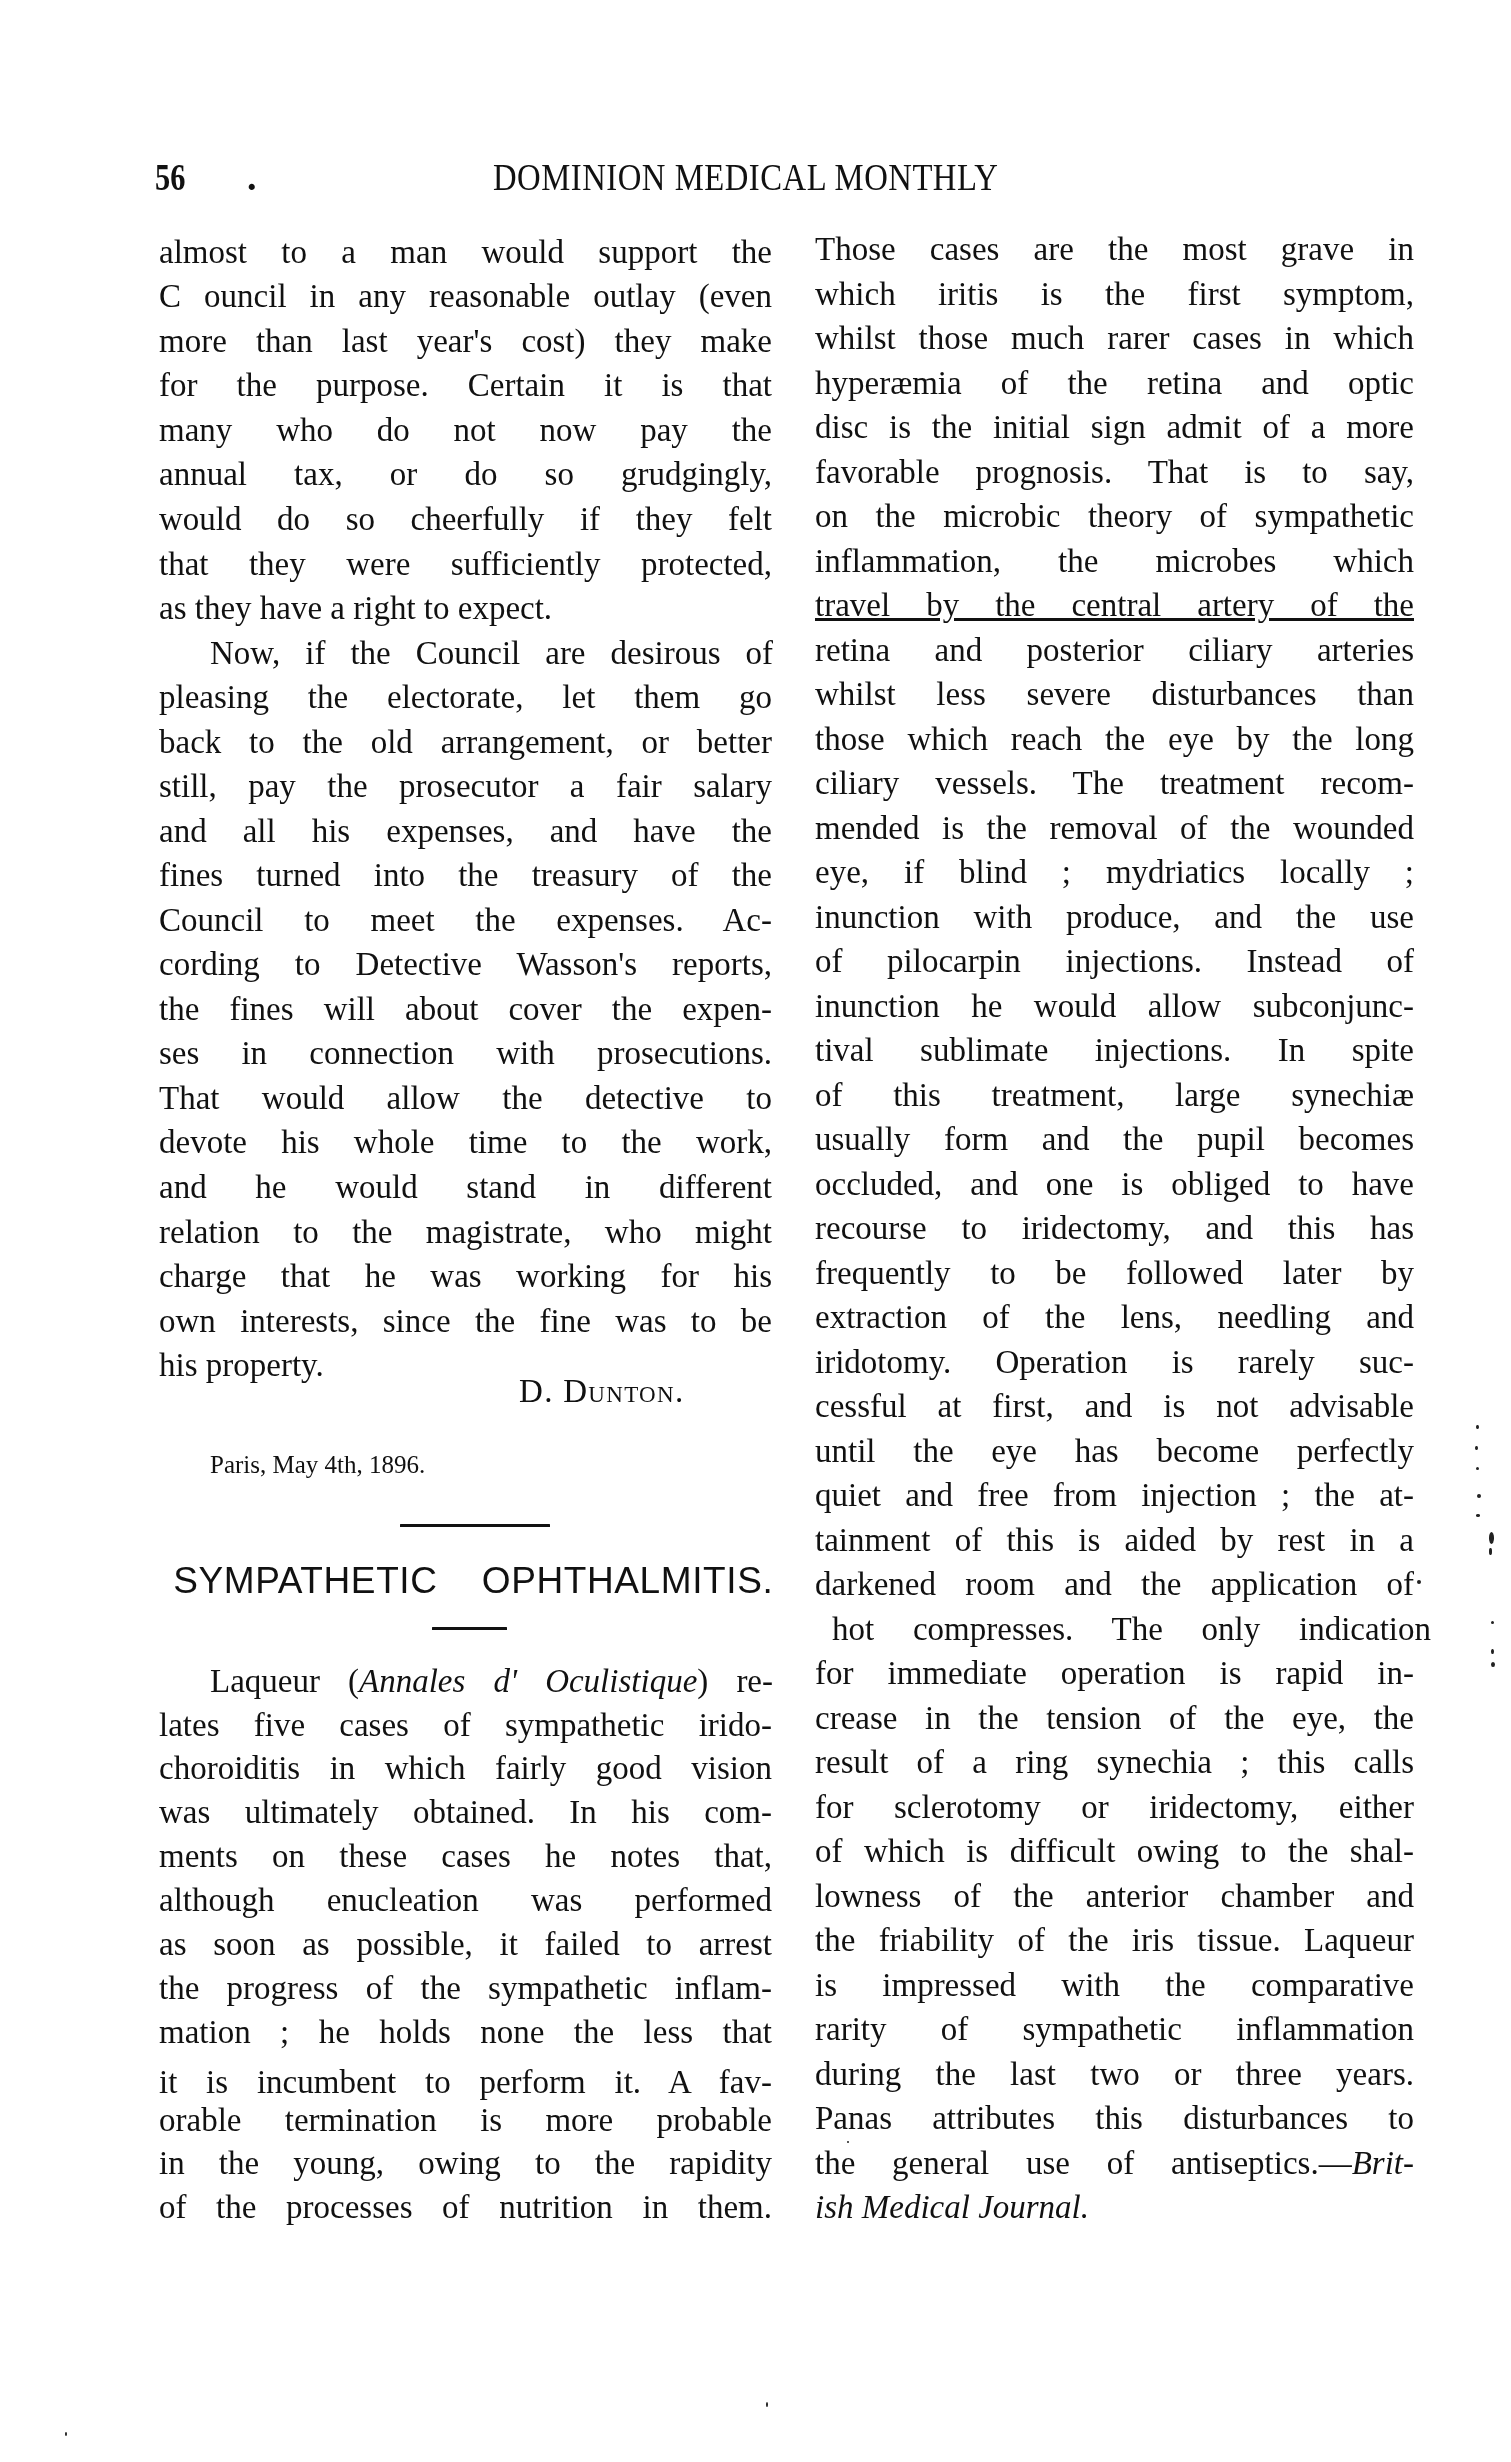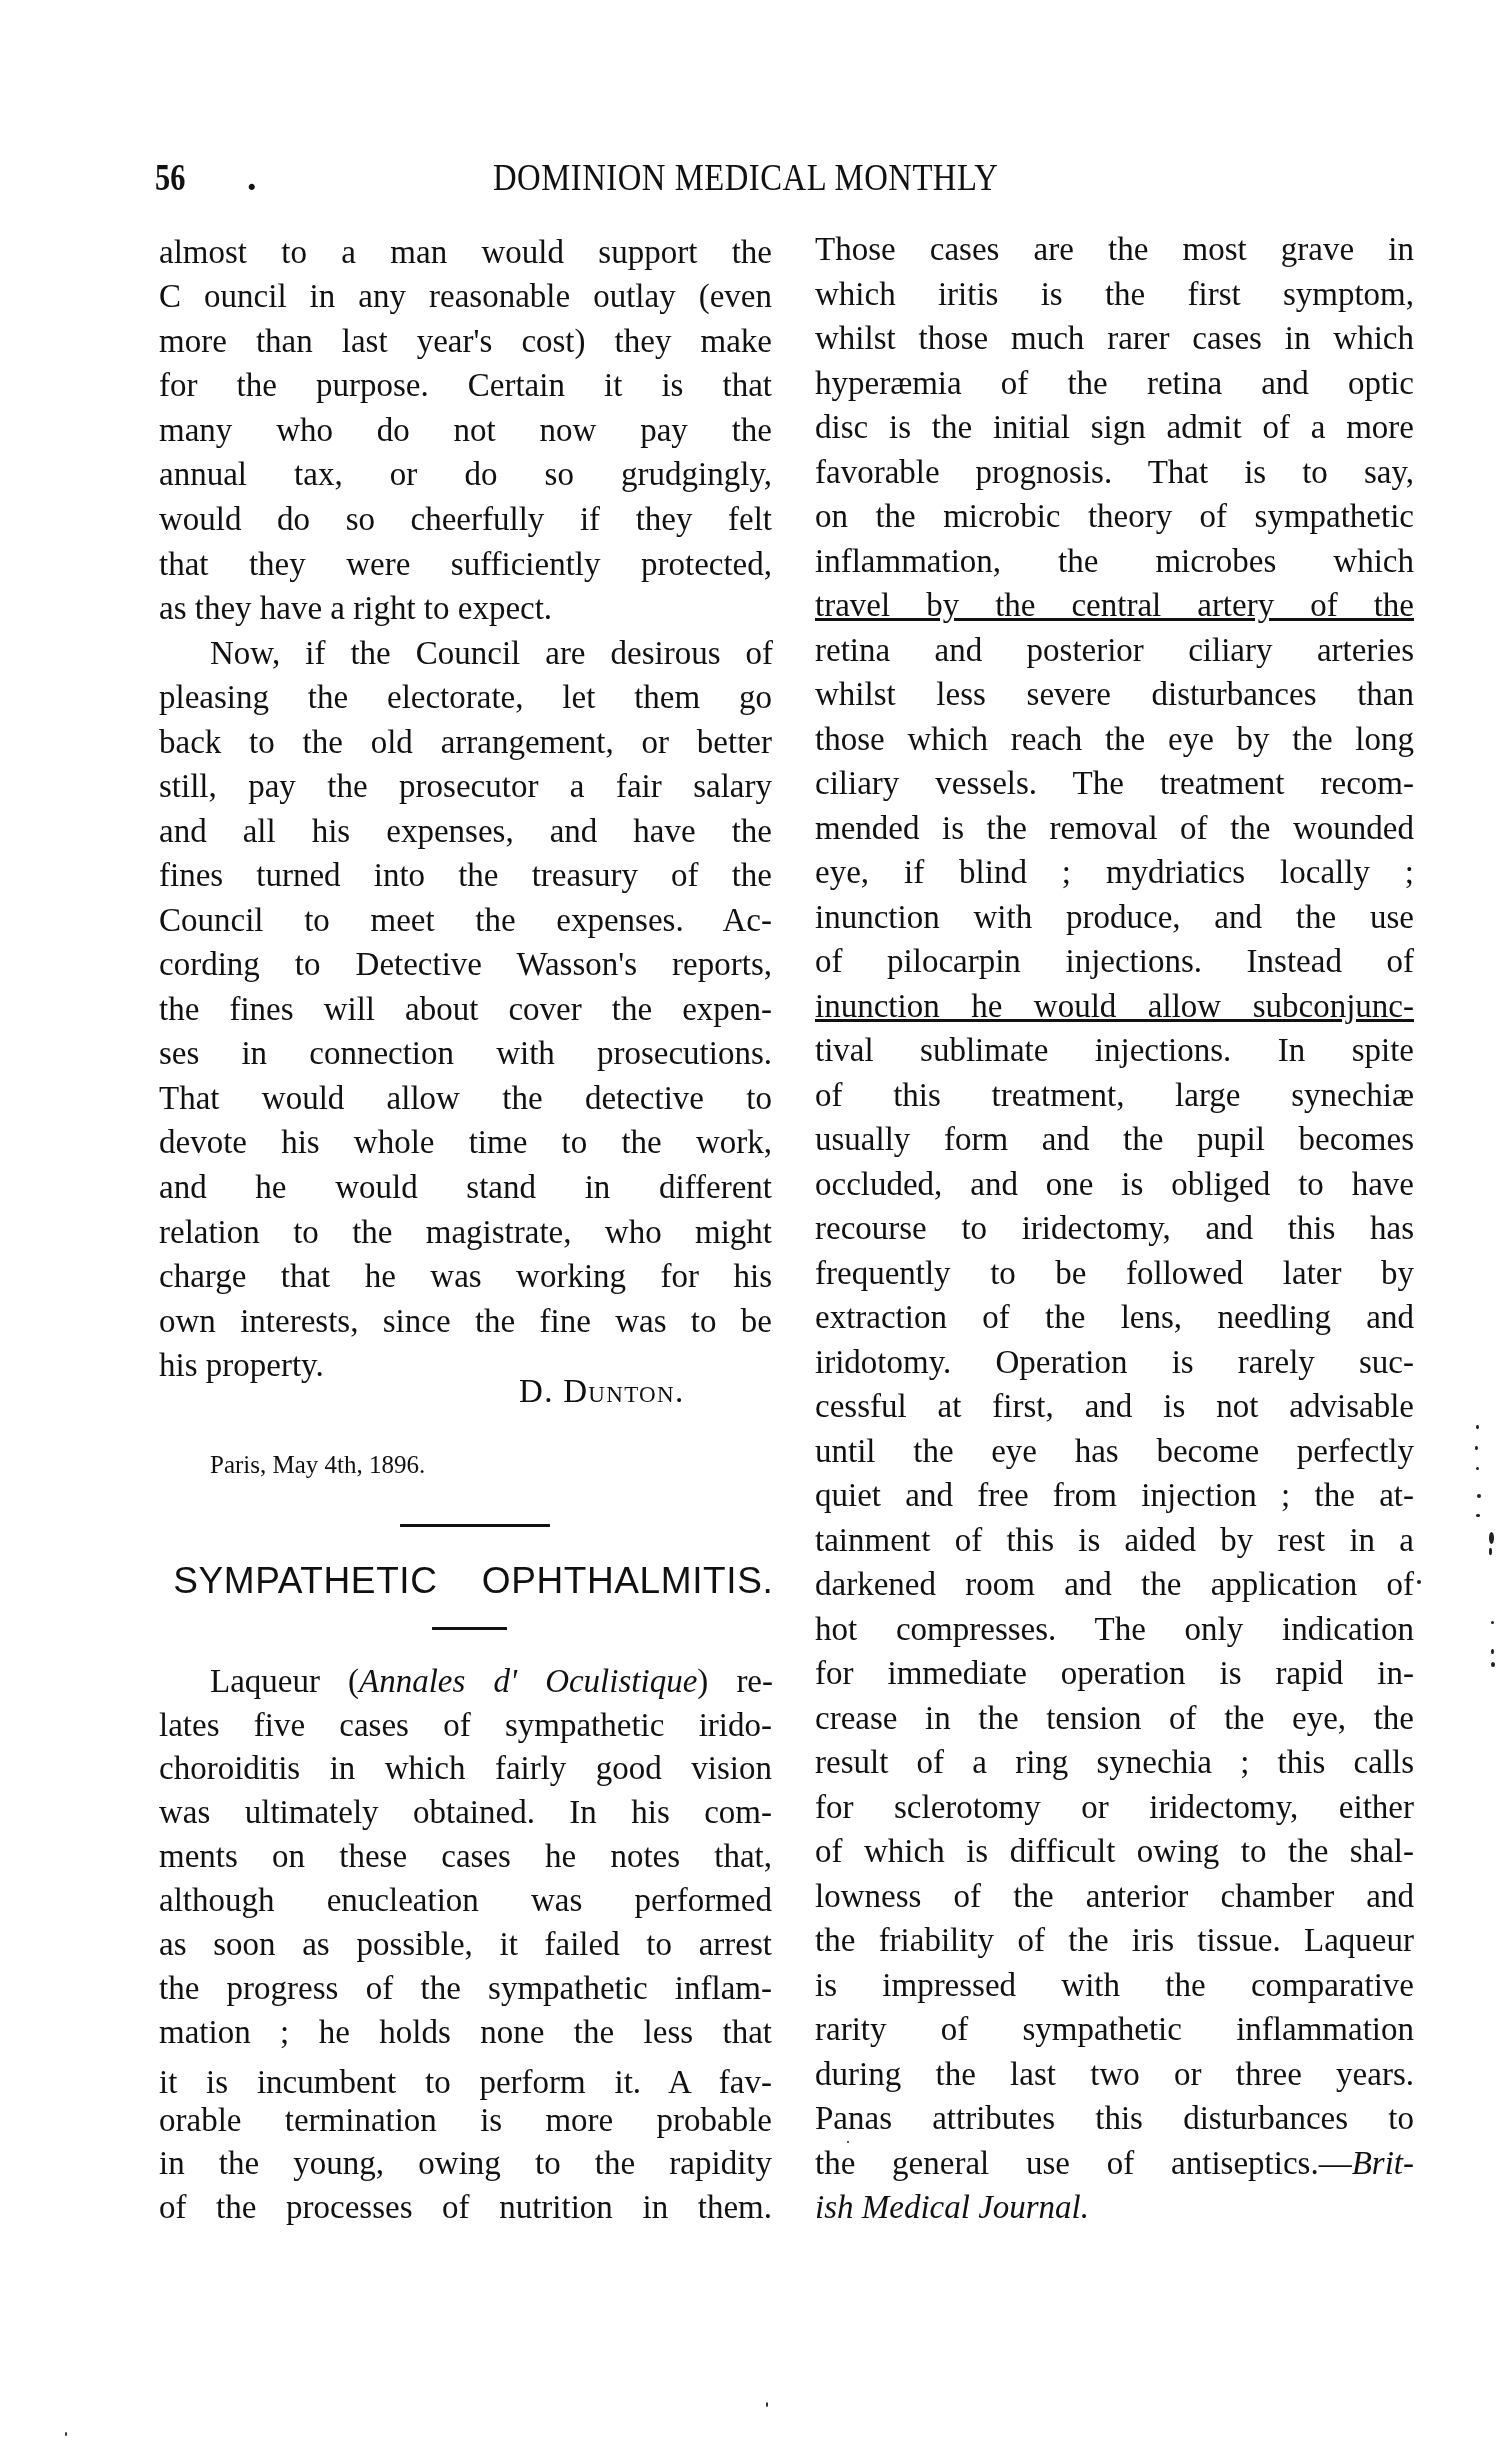--- a/index.html
+++ b/index.html
@@ -103,35 +103,35 @@
         <div class="line justify" style="top: 539px; left: 0px; width: 599px;"><span>inflammation, the microbes which</span></div>
         <div class="line justify" style="top: 583px; left: 0px; width: 599px; text-decoration: underline;"><span>travel by the central artery of the</span></div>
         <div class="line justify" style="top: 628px; left: 0px; width: 599px;"><span>retina and posterior ciliary arteries</span></div>
         <div class="line justify" style="top: 672px; left: 0px; width: 599px;"><span>whilst less severe disturbances than</span></div>
         <div class="line justify" style="top: 717px; left: 0px; width: 599px;"><span>those which reach the eye by the long</span></div>
         <div class="line justify" style="top: 761px; left: 0px; width: 599px;"><span>ciliary vessels. The treatment recom-</span></div>
         <div class="line justify" style="top: 806px; left: 0px; width: 599px;"><span>mended is the removal of the wounded</span></div>
         <div class="line justify" style="top: 850px; left: 0px; width: 599px;"><span>eye, if blind ; mydriatics locally ;</span></div>
         <div class="line justify" style="top: 895px; left: 0px; width: 599px;"><span>inunction with produce, and the use</span></div>
         <div class="line justify" style="top: 939px; left: 0px; width: 599px;"><span>of pilocarpin injections. Instead of</span></div>
-        <div class="line justify" style="top: 984px; left: 0px; width: 599px; text-decoration: underline;"><span>inunction he would allow subconjunc-</span></div>
+        <div class="line justify" style="top: 984px; left: 0px; width: 599px;"><span>inunction he would allow subconjunc-</span></div>
         <div class="line justify" style="top: 1028px; left: 0px; width: 599px;"><span>tival sublimate injections. In spite</span></div>
         <div class="line justify" style="top: 1073px; left: 0px; width: 599px;"><span>of this treatment, large synechiæ</span></div>
         <div class="line justify" style="top: 1117px; left: 0px; width: 599px;"><span>usually form and the pupil becomes</span></div>
         <div class="line justify" style="top: 1162px; left: 0px; width: 599px;"><span>occluded, and one is obliged to have</span></div>
         <div class="line justify" style="top: 1206px; left: 0px; width: 599px;"><span>recourse to iridectomy, and this has</span></div>
         <div class="line justify" style="top: 1251px; left: 0px; width: 599px;"><span>frequently to be followed later by</span></div>
         <div class="line justify" style="top: 1295px; left: 0px; width: 599px;"><span>extraction of the lens, needling and</span></div>
         <div class="line justify" style="top: 1340px; left: 0px; width: 599px;"><span>iridotomy. Operation is rarely suc-</span></div>
         <div class="line justify" style="top: 1384px; left: 0px; width: 599px;"><span>cessful at first, and is not advisable</span></div>
         <div class="line justify" style="top: 1429px; left: 0px; width: 599px;"><span>until the eye has become perfectly</span></div>
         <div class="line justify" style="top: 1473px; left: 0px; width: 599px;"><span>quiet and free from injection ; the at-</span></div>
         <div class="line justify" style="top: 1518px; left: 0px; width: 599px;"><span>tainment of this is aided by rest in a</span></div>
         <div class="line justify" style="top: 1562px; left: 0px; width: 599px;"><span>darkened room and the application of</span></div>
-        <div class="line justify" style="top: 1607px; left: 0px; width: 599px;"><span>hot compresses. The only indication</span></div>
+        <div class="line justify" style="top: 1607px; left: 17px; width: 599px;"><span>hot compresses. The only indication</span></div>
         <div class="line justify" style="top: 1651px; left: 0px; width: 599px;"><span>for immediate operation is rapid in-</span></div>
         <div class="line justify" style="top: 1696px; left: 0px; width: 599px;"><span>crease in the tension of the eye, the</span></div>
         <div class="line justify" style="top: 1740px; left: 0px; width: 599px;"><span>result of a ring synechia ; this calls</span></div>
         <div class="line justify" style="top: 1785px; left: 0px; width: 599px;"><span>for sclerotomy or iridectomy, either</span></div>
         <div class="line justify" style="top: 1829px; left: 0px; width: 599px;"><span>of which is difficult owing to the shal-</span></div>
         <div class="line justify" style="top: 1874px; left: 0px; width: 599px;"><span>lowness of the anterior chamber and</span></div>
         <div class="line justify" style="top: 1918px; left: 0px; width: 599px;"><span>the friability of the iris tissue. Laqueur</span></div>
         <div class="line justify" style="top: 1963px; left: 0px; width: 599px;"><span>is impressed with the comparative</span></div>
         <div class="line justify" style="top: 2007px; left: 0px; width: 599px;"><span>rarity of sympathetic inflammation</span></div>
         <div class="line justify" style="top: 2052px; left: 0px; width: 599px;"><span>during the last two or three years.</span></div>

